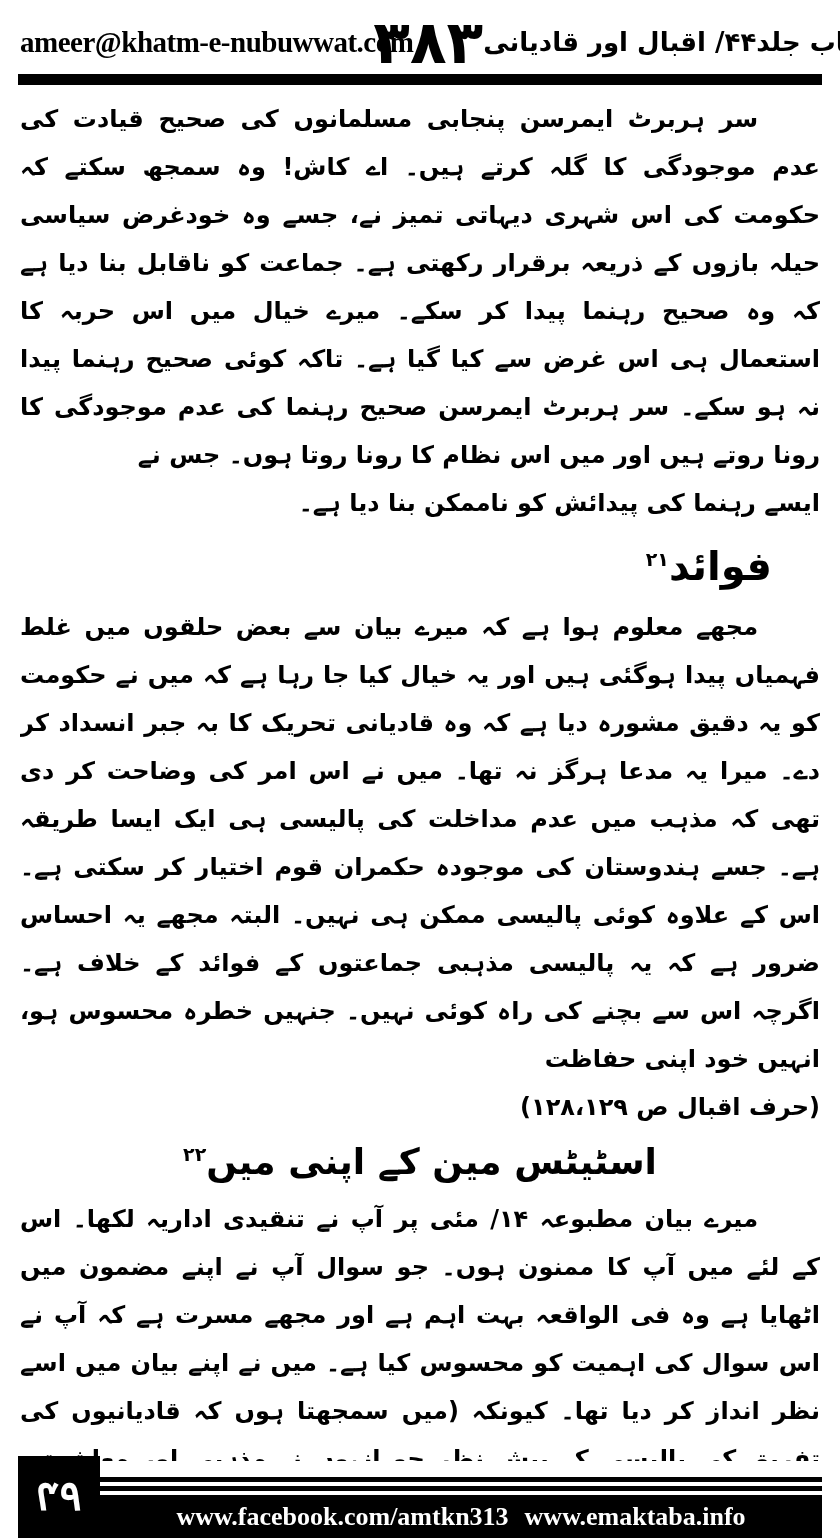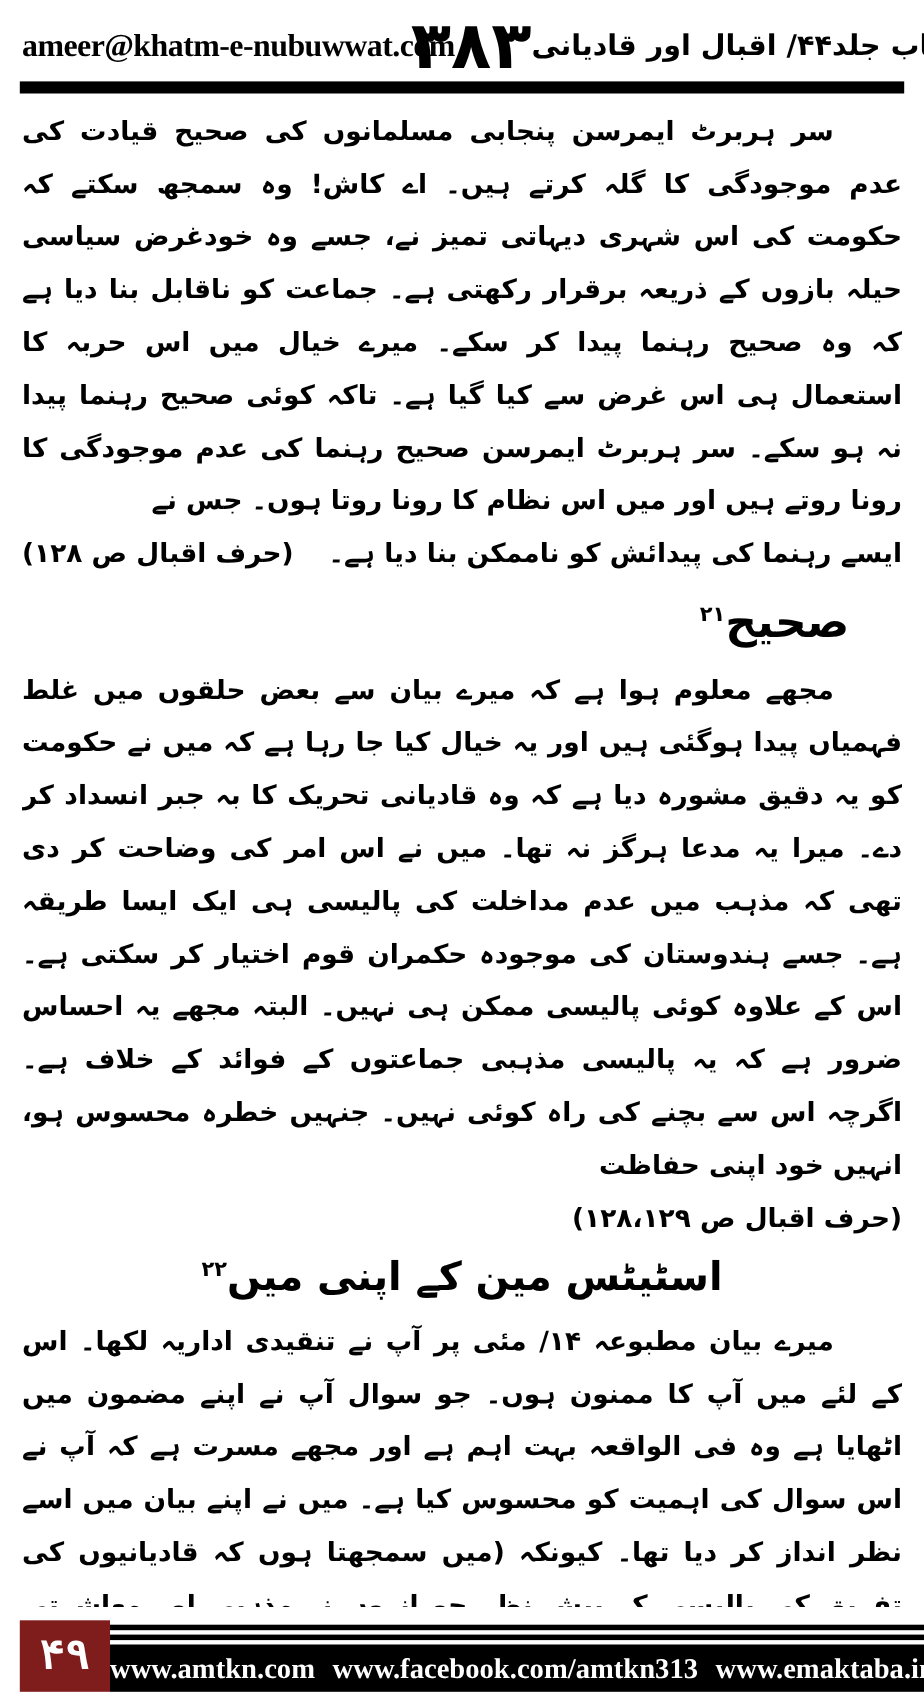--- a/index.html
+++ b/index.html
@@ -90,29 +90,29 @@
   .footer {
     position: absolute;
     left: 18px;
     right: 18px;
     bottom: 2px;
     display: flex;
     align-items: flex-end;
   }
   .page-box {
     width: 82px;
-    height: 65px;
-    background: #7f1d1d;
+    height: 82px;
+    background: #000000;
     color: #ffffff;
     display: flex;
     align-items: center;
     justify-content: center;
     font-size: 38px;
     font-weight: 700;
-    font-family: Liberation Mono, monospace;
+    font-family: Liberation Serif, serif;
     flex: 0 0 auto;
   }
   .bar-wrap {
     flex: 1 1 auto;
     display: flex;
     flex-direction: column;
     justify-content: flex-end;
   }
   .thin-rule { height: 5px; background: #000000; margin-bottom: 4px; }
   .bar {
@@ -140,43 +140,41 @@
     <span class="booktitle">احتساب جلد۴۴/ اقبال اور قادیانی</span>
   </div>
 
   <div class="top-rule"></div>
 
   <main class="content">
 
     <p class="para indent">سر ہربرٹ ایمرسن پنجابی مسلمانوں کی صحیح قیادت کی عدم موجودگی کا گلہ کرتے ہیں۔ اے کاش! وہ سمجھ سکتے کہ حکومت کی اس شہری دیہاتی تمیز نے، جسے وہ خودغرض سیاسی حیلہ بازوں کے ذریعہ برقرار رکھتی ہے۔ جماعت کو ناقابل بنا دیا ہے کہ وہ صحیح رہنما پیدا کر سکے۔ میرے خیال میں اس حربہ کا استعمال ہی اس غرض سے کیا گیا ہے۔ تاکہ کوئی صحیح رہنما پیدا نہ ہو سکے۔ سر ہربرٹ ایمرسن صحیح رہنما کی عدم موجودگی کا رونا روتے ہیں اور میں اس نظام کا رونا روتا ہوں۔ جس نے</p>
     <div class="cite-line">
       <span>ایسے رہنما کی پیدائش کو ناممکن بنا دیا ہے۔</span>
-      <span class="citation">(حرف اقبال ص ۱۲۸)</span>
     </div>
 
-    <h2 class="h-appendix"><span>صحیح</span><sup class="fn">۲۱</sup></h2>
+    <h2 class="h-appendix"><span>فوائد</span><sup class="fn">۲۱</sup></h2>
 
     <p class="para indent">مجھے معلوم ہوا ہے کہ میرے بیان سے بعض حلقوں میں غلط فہمیاں پیدا ہوگئی ہیں اور یہ خیال کیا جا رہا ہے کہ میں نے حکومت کو یہ دقیق مشورہ دیا ہے کہ وہ قادیانی تحریک کا بہ جبر انسداد کر دے۔ میرا یہ مدعا ہرگز نہ تھا۔ میں نے اس امر کی وضاحت کر دی تھی کہ مذہب میں عدم مداخلت کی پالیسی ہی ایک ایسا طریقہ ہے۔ جسے ہندوستان کی موجودہ حکمران قوم اختیار کر سکتی ہے۔ اس کے علاوہ کوئی پالیسی ممکن ہی نہیں۔ البتہ مجھے یہ احساس ضرور ہے کہ یہ پالیسی مذہبی جماعتوں کے فوائد کے خلاف ہے۔ اگرچہ اس سے بچنے کی راہ کوئی نہیں۔ جنہیں خطرہ محسوس ہو، انہیں خود اپنی حفاظت</p>
 
     <div class="cite-line">
       <span class="citation">(حرف اقبال ص ۱۲۸،۱۲۹)</span>
     </div>
 
     <h2 class="h-reply"><span>اسٹیٹس مین کے اپنی میں</span><sup class="fn">۲۲</sup></h2>
 
     <p class="para indent">میرے بیان مطبوعہ ۱۴/ مئی پر آپ نے تنقیدی اداریہ لکھا۔ اس کے لئے میں آپ کا ممنون ہوں۔ جو سوال آپ نے اپنے مضمون میں اٹھایا ہے وہ فی الواقعہ بہت اہم ہے اور مجھے مسرت ہے کہ آپ نے اس سوال کی اہمیت کو محسوس کیا ہے۔ میں نے اپنے بیان میں اسے نظر انداز کر دیا تھا۔ کیونکہ (میں سمجھتا ہوں کہ قادیانیوں کی تفریق کی پالیسی کے پیش نظر جو انہوں نے مذہبی اور معاشرتی معاملات میں ایک نئی نبوت کا اعلان کر کے اختیار کی ہے۔ خود حکومت کا فرض ہے کہ وہ قادیانیوں اور مسلمانوں کے بنیادی اختلافات کا لحاظ رکھتے ہوئے آئینی اقدام اٹھائے) اور اس کا انتظار نہ کرے کہ مسلمان کب مطالبہ کرتے ہیں اور مجھے اس احساس میں حکومت کے سکھوں کے متعلق رویہ سے اور بھی تقویت ملی۔ سکھ ۱۹۱۹ء تک آئینی طور پر علیحدہ سیاسی</p>
 
   </main>
 
   <footer class="footer">
     <div class="page-box">۴۹</div>
     <div class="bar-wrap">
       <div class="thin-rule"></div>
       <div class="thin-rule"></div>
       <div class="bar">
-        <span>www.amtkn.com</span>
         <span>www.facebook.com/amtkn313</span>
         <span>www.emaktaba.info</span>
       </div>
     </div>
   </footer>
 
 </div>
 
 </body></html>

